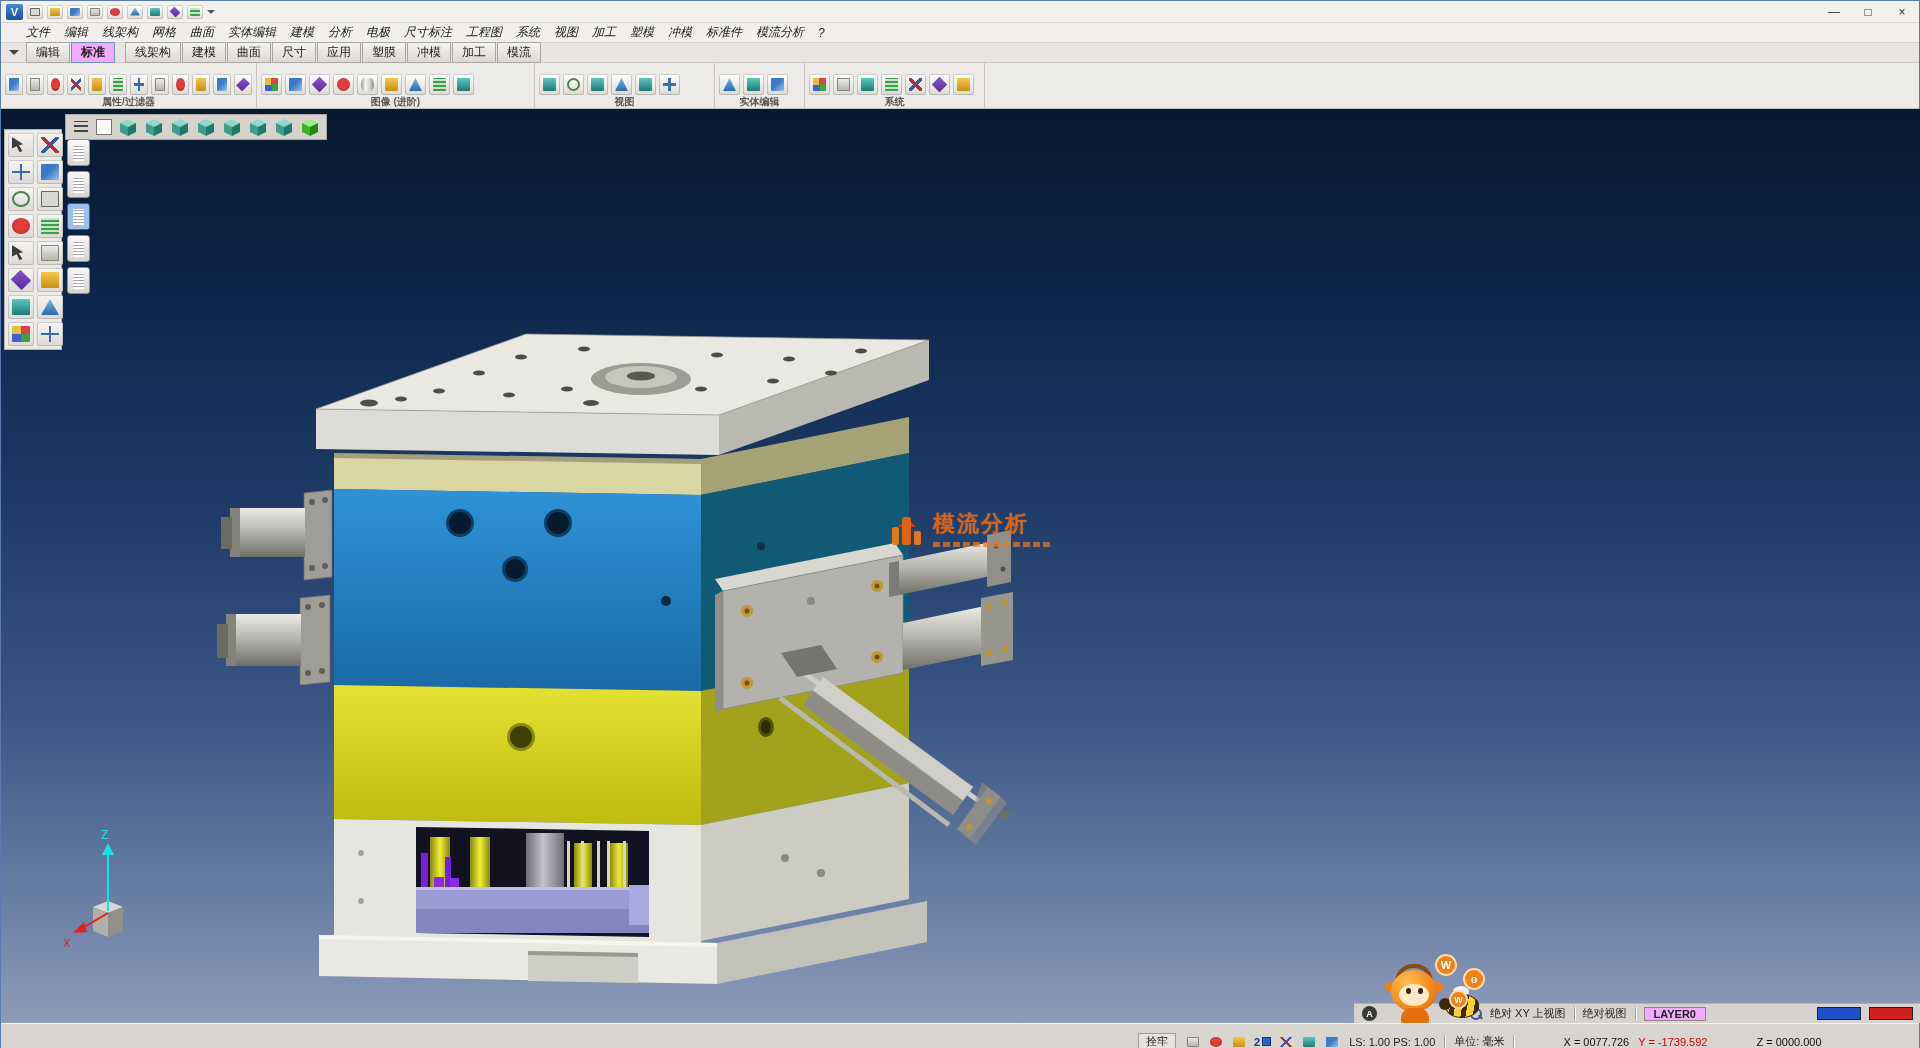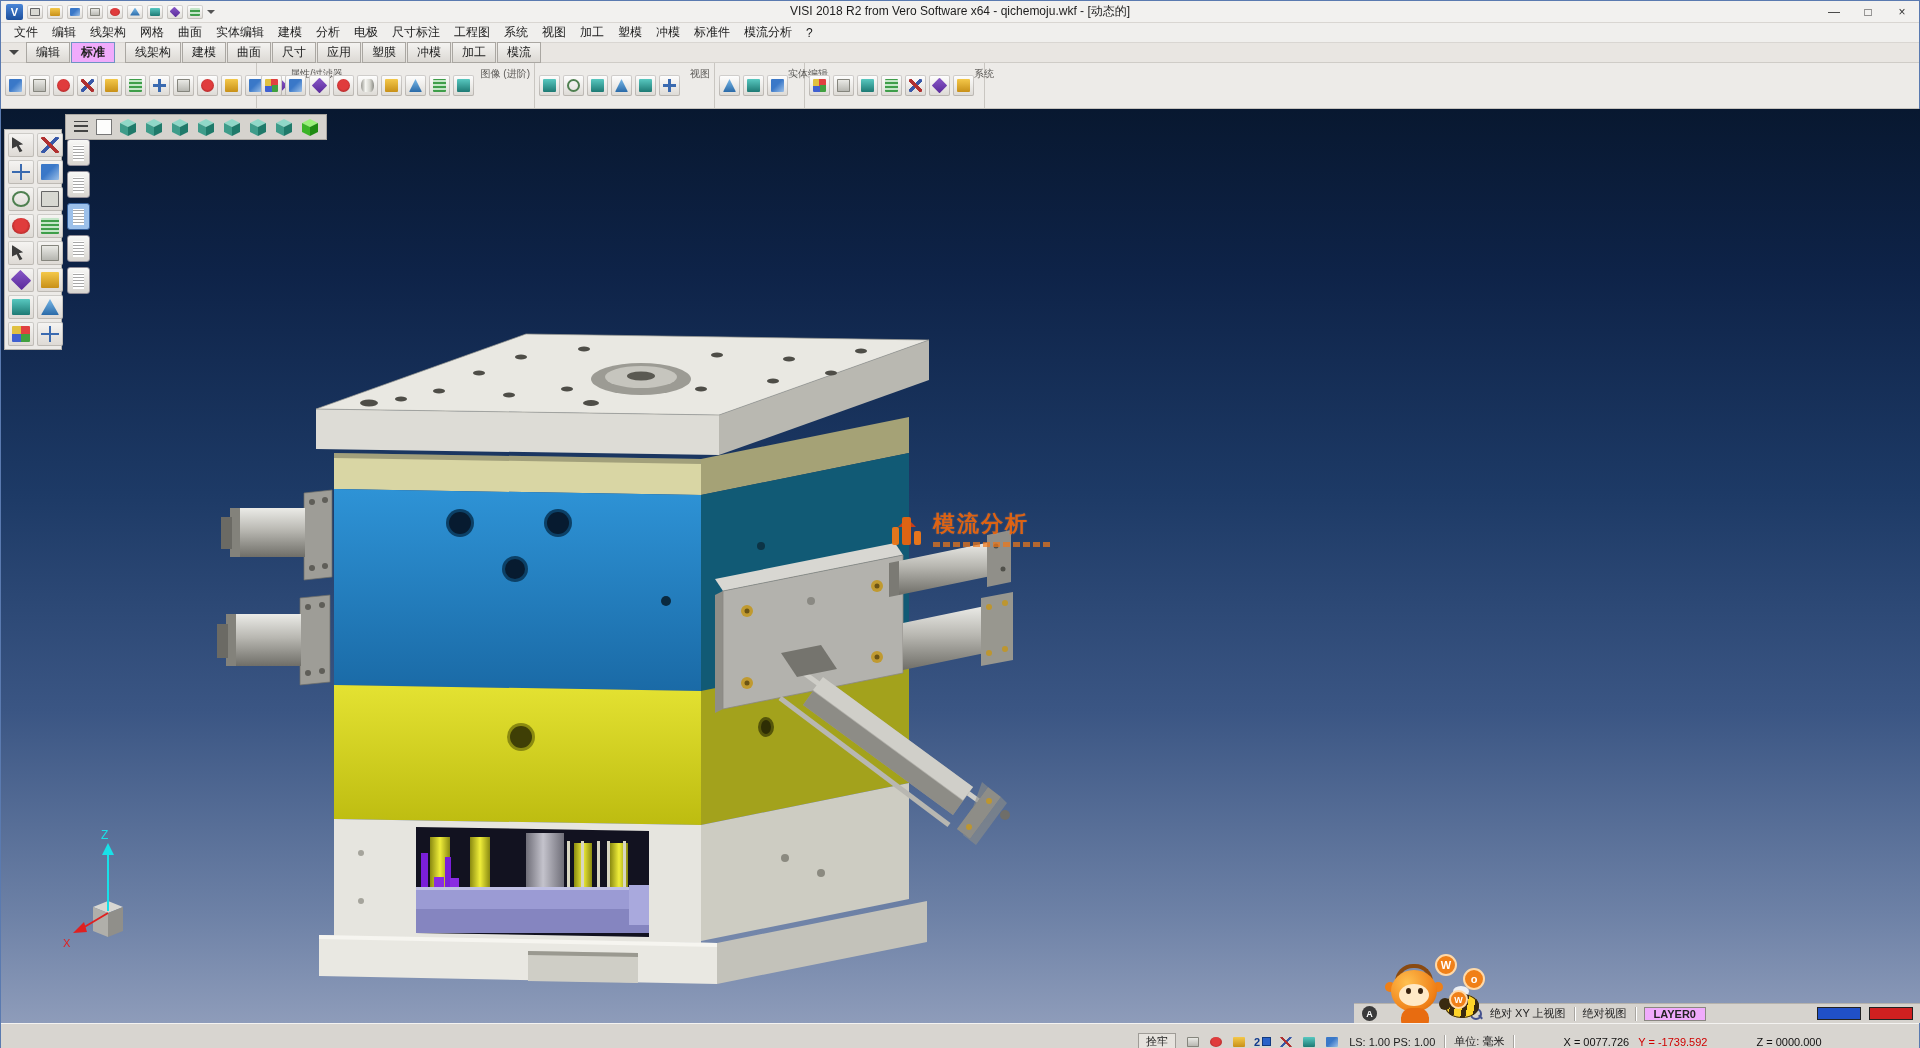--- a/index.html
+++ b/index.html
@@ -10,33 +10,33 @@
   
   #titlebar{height:22px;background:#f2f1ef;display:flex;align-items:center;position:relative;border-bottom:1px solid #d9d6d2;}
   .qat{display:flex;gap:4px;padding-left:5px;align-items:center;z-index:2;}
   .vlogo{width:17px;height:16px;background:linear-gradient(180deg,#4a86d8,#1c4f9c);color:#fff;font-size:11px;font-weight:bold;
     display:flex;align-items:center;justify-content:center;border-radius:2px;}
   #title-text{position:absolute;left:0;right:0;text-align:center;font-size:12px;color:#1c1c1c;}
   .win-controls{margin-left:auto;display:flex;z-index:2;}
   .win-btn{width:34px;height:21px;display:flex;align-items:center;justify-content:center;font-size:12px;color:#333;}
 
   
-  #menubar{height:20px;display:flex;align-items:center;background:#f0efed;font-size:12px;color:#222;padding-left:6px;border-bottom:1px solid #d9d6d2;}
+  #menubar{height:20px;display:flex;align-items:center;background:#f0efed;font-size:12px;color:#222;padding-left:18px;border-bottom:1px solid #d9d6d2;font-style:italic;}
   .menu-item{padding:2px 7px;white-space:nowrap;}
 
   
   #tabbar{height:20px;display:flex;align-items:center;background:#e9e6e2;font-size:12px;color:#222;padding-left:4px;border-bottom:1px solid #cfccc7;gap:1px;}
   .tab{padding:1px 9px;background:linear-gradient(180deg,#f4f3f1,#dcd9d4);border:1px solid #aaa7a2;white-space:nowrap;}
   .tab.active{background:#f0abfc;border-color:#6f93c2;font-weight:bold;}
   .tab-caret{width:0;height:0;border:5px solid transparent;border-top-color:#444;margin:5px 6px 0 4px;}
   .tab-gap{width:8px;}
 
   
   #toolbar{height:46px;display:flex;background:#edebe8;border-bottom:1px solid #c6c3be;}
-  .tgroup{display:flex;flex-direction:row;border-right:1px solid #c9c6c1;padding:4px 4px;}
+  .tgroup{display:flex;flex-direction:column;border-right:1px solid #c9c6c1;padding:11px 4px;font-weight:bold;}
   .tg-icons{display:flex;gap:3px;align-items:center;flex:1;}
   .tg-label{font-size:10px;color:#5a5855;text-align:center;padding-bottom:2px;white-space:nowrap;}
 
   
   .icn{position:relative;display:inline-block;}
   .icn::after{content:"";position:absolute;inset:4px;border-radius:1px;}
   .ticon{width:21px;height:21px;border-radius:2px;background:linear-gradient(180deg,#ffffff,#dcd9d4);
     box-shadow:inset 0 0 0 1px rgba(120,115,110,.35);}
   .ticon.pressed{background:#cde0f5;box-shadow:inset 0 0 0 1px #6a9ad0;}
   .sicon{width:16px;height:14px;}
@@ -156,21 +156,20 @@
       <span class="icn qicon tvE"></span>
       <span class="icn qicon tvA"></span>
       <span class="icn qicon tvI"></span>
       <span class="icn qicon tvB"></span>
       <span class="icn qicon tvJ"></span>
       <span class="icn qicon tvF"></span>
       <span class="icn qicon tvG"></span>
       <span class="icn qicon tvC"></span>
       <span class="caret-down"></span>
     </div>
-    <span id="title-text">VISI 2018 R2 from Vero Software x64 - qichemoju.wkf - [动态的]</span>
     <div class="win-controls">
       <span class="win-btn">—</span>
       <span class="win-btn">□</span>
       <span class="win-btn close">×</span>
     </div>
   </div>
 
   <div id="menubar">
     <span class="menu-item">文件</span>
     <span class="menu-item">编辑</span>

